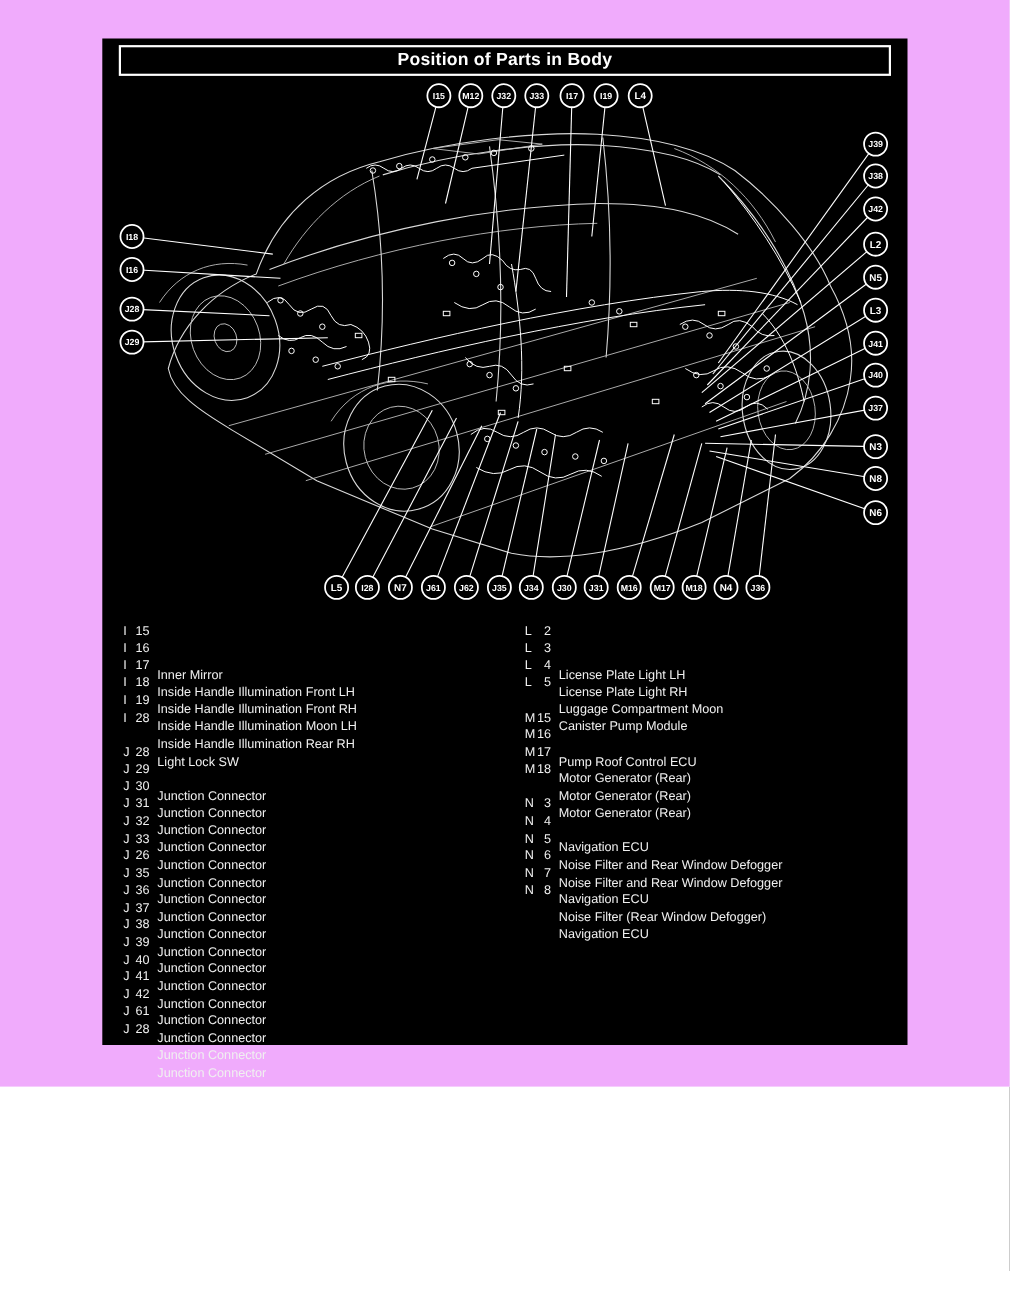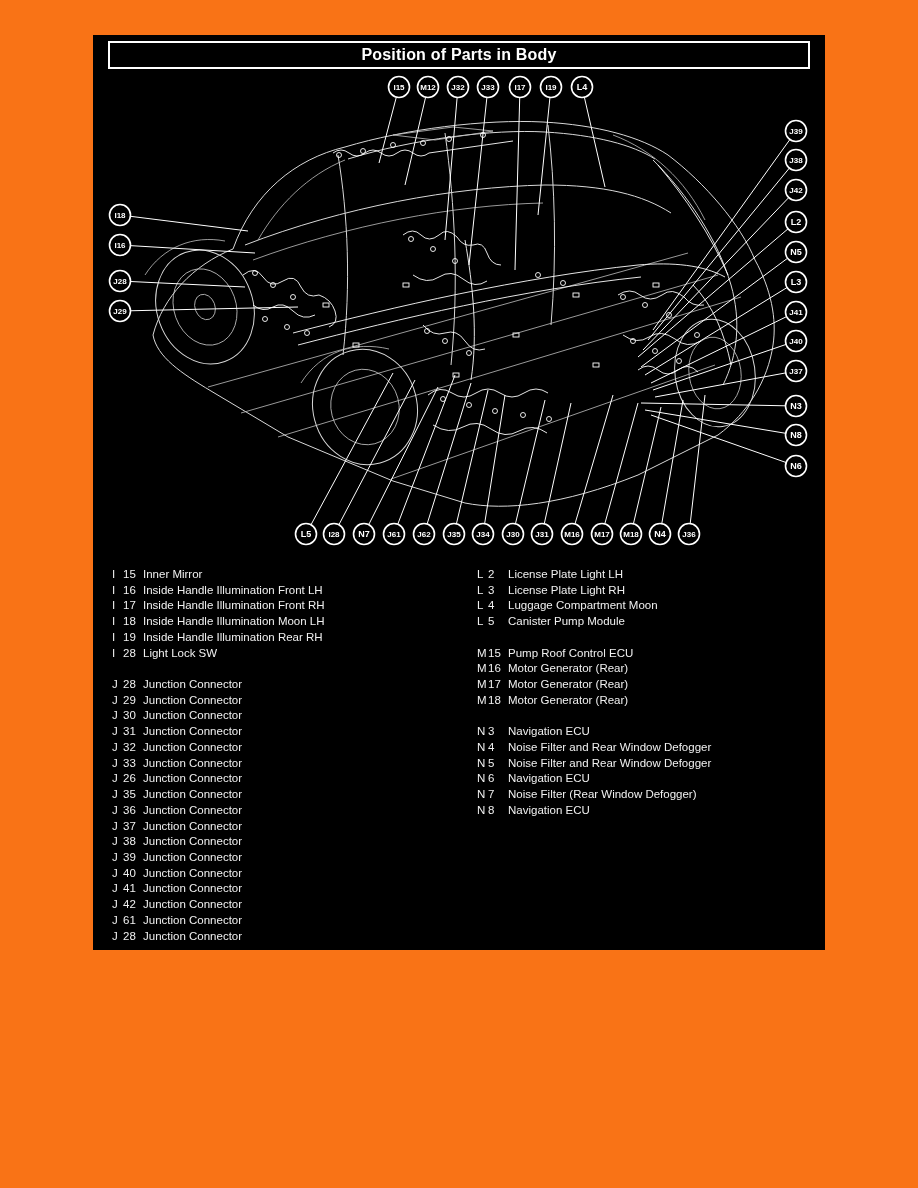--- a/index.html
+++ b/index.html
@@ -1,37 +1,37 @@
 <!DOCTYPE html>
 <html><head>
 <meta charset="utf-8">
 <style>
   html,body{margin:0;padding:0;background:#ffffff;}
-  .page{position:relative;width:918px;height:1188px;background:#f97316;overflow:hidden;
+  .page{position:relative;width:918px;height:988px;background:#f0abfc;overflow:hidden;
         font-family:"Liberation Sans",sans-serif;}
   .panel{position:absolute;left:93px;top:35px;width:732px;height:915px;background:#000000;}
   .title-box{position:absolute;left:15px;top:6px;width:698px;height:24px;border:2px solid #ffffff;
              display:flex;align-items:center;justify-content:center;}
   .title-box span{color:#ffffff;font-size:16px;font-weight:bold;letter-spacing:.2px;}
   svg.diagram{position:absolute;left:0;top:0;width:732px;height:520px;display:block;}
   .car{stroke:#d8d8d8;stroke-width:1;fill:none;}
   .car-thin{stroke:#c0c0c0;stroke-width:.8;fill:none;}
   .harness{stroke:#ffffff;stroke-width:.9;fill:none;}
   .conn{stroke:#ffffff;stroke-width:.9;fill:none;}
   .leader{stroke:#ffffff;stroke-width:1;}
   .callout-circle{fill:#000000;stroke:#ffffff;stroke-width:1.6;}
   .callout-text{fill:#ffffff;font-weight:bold;font-family:"Liberation Sans",sans-serif;}
   .legend-col{position:absolute;top:532px;color:#f0f0f0;font-size:11.5px;}
   .legend-col.left{left:19px;width:340px;}
   .legend-col.right{left:384px;width:330px;}
   .legend-row{display:flex;height:15.72px;line-height:15.72px;white-space:nowrap;}
   .legend-spacer{height:15.72px;}
   .lg-letter{width:11px;display:inline-block;}
-  .lg-num{width:13px;display:inline-block;}
-  .lg-desc{margin-left:7px;}
+  .lg-num{width:13px;display:inline-block;text-align:right;}
+  .lg-desc{margin-left:7px;margin-top:40px;}
 </style>
 </head>
 <body>
 
 <div class="page">
   <div class="panel">
 
     <div class="title-box">
       <span>Position of Parts in Body</span>
     </div>

